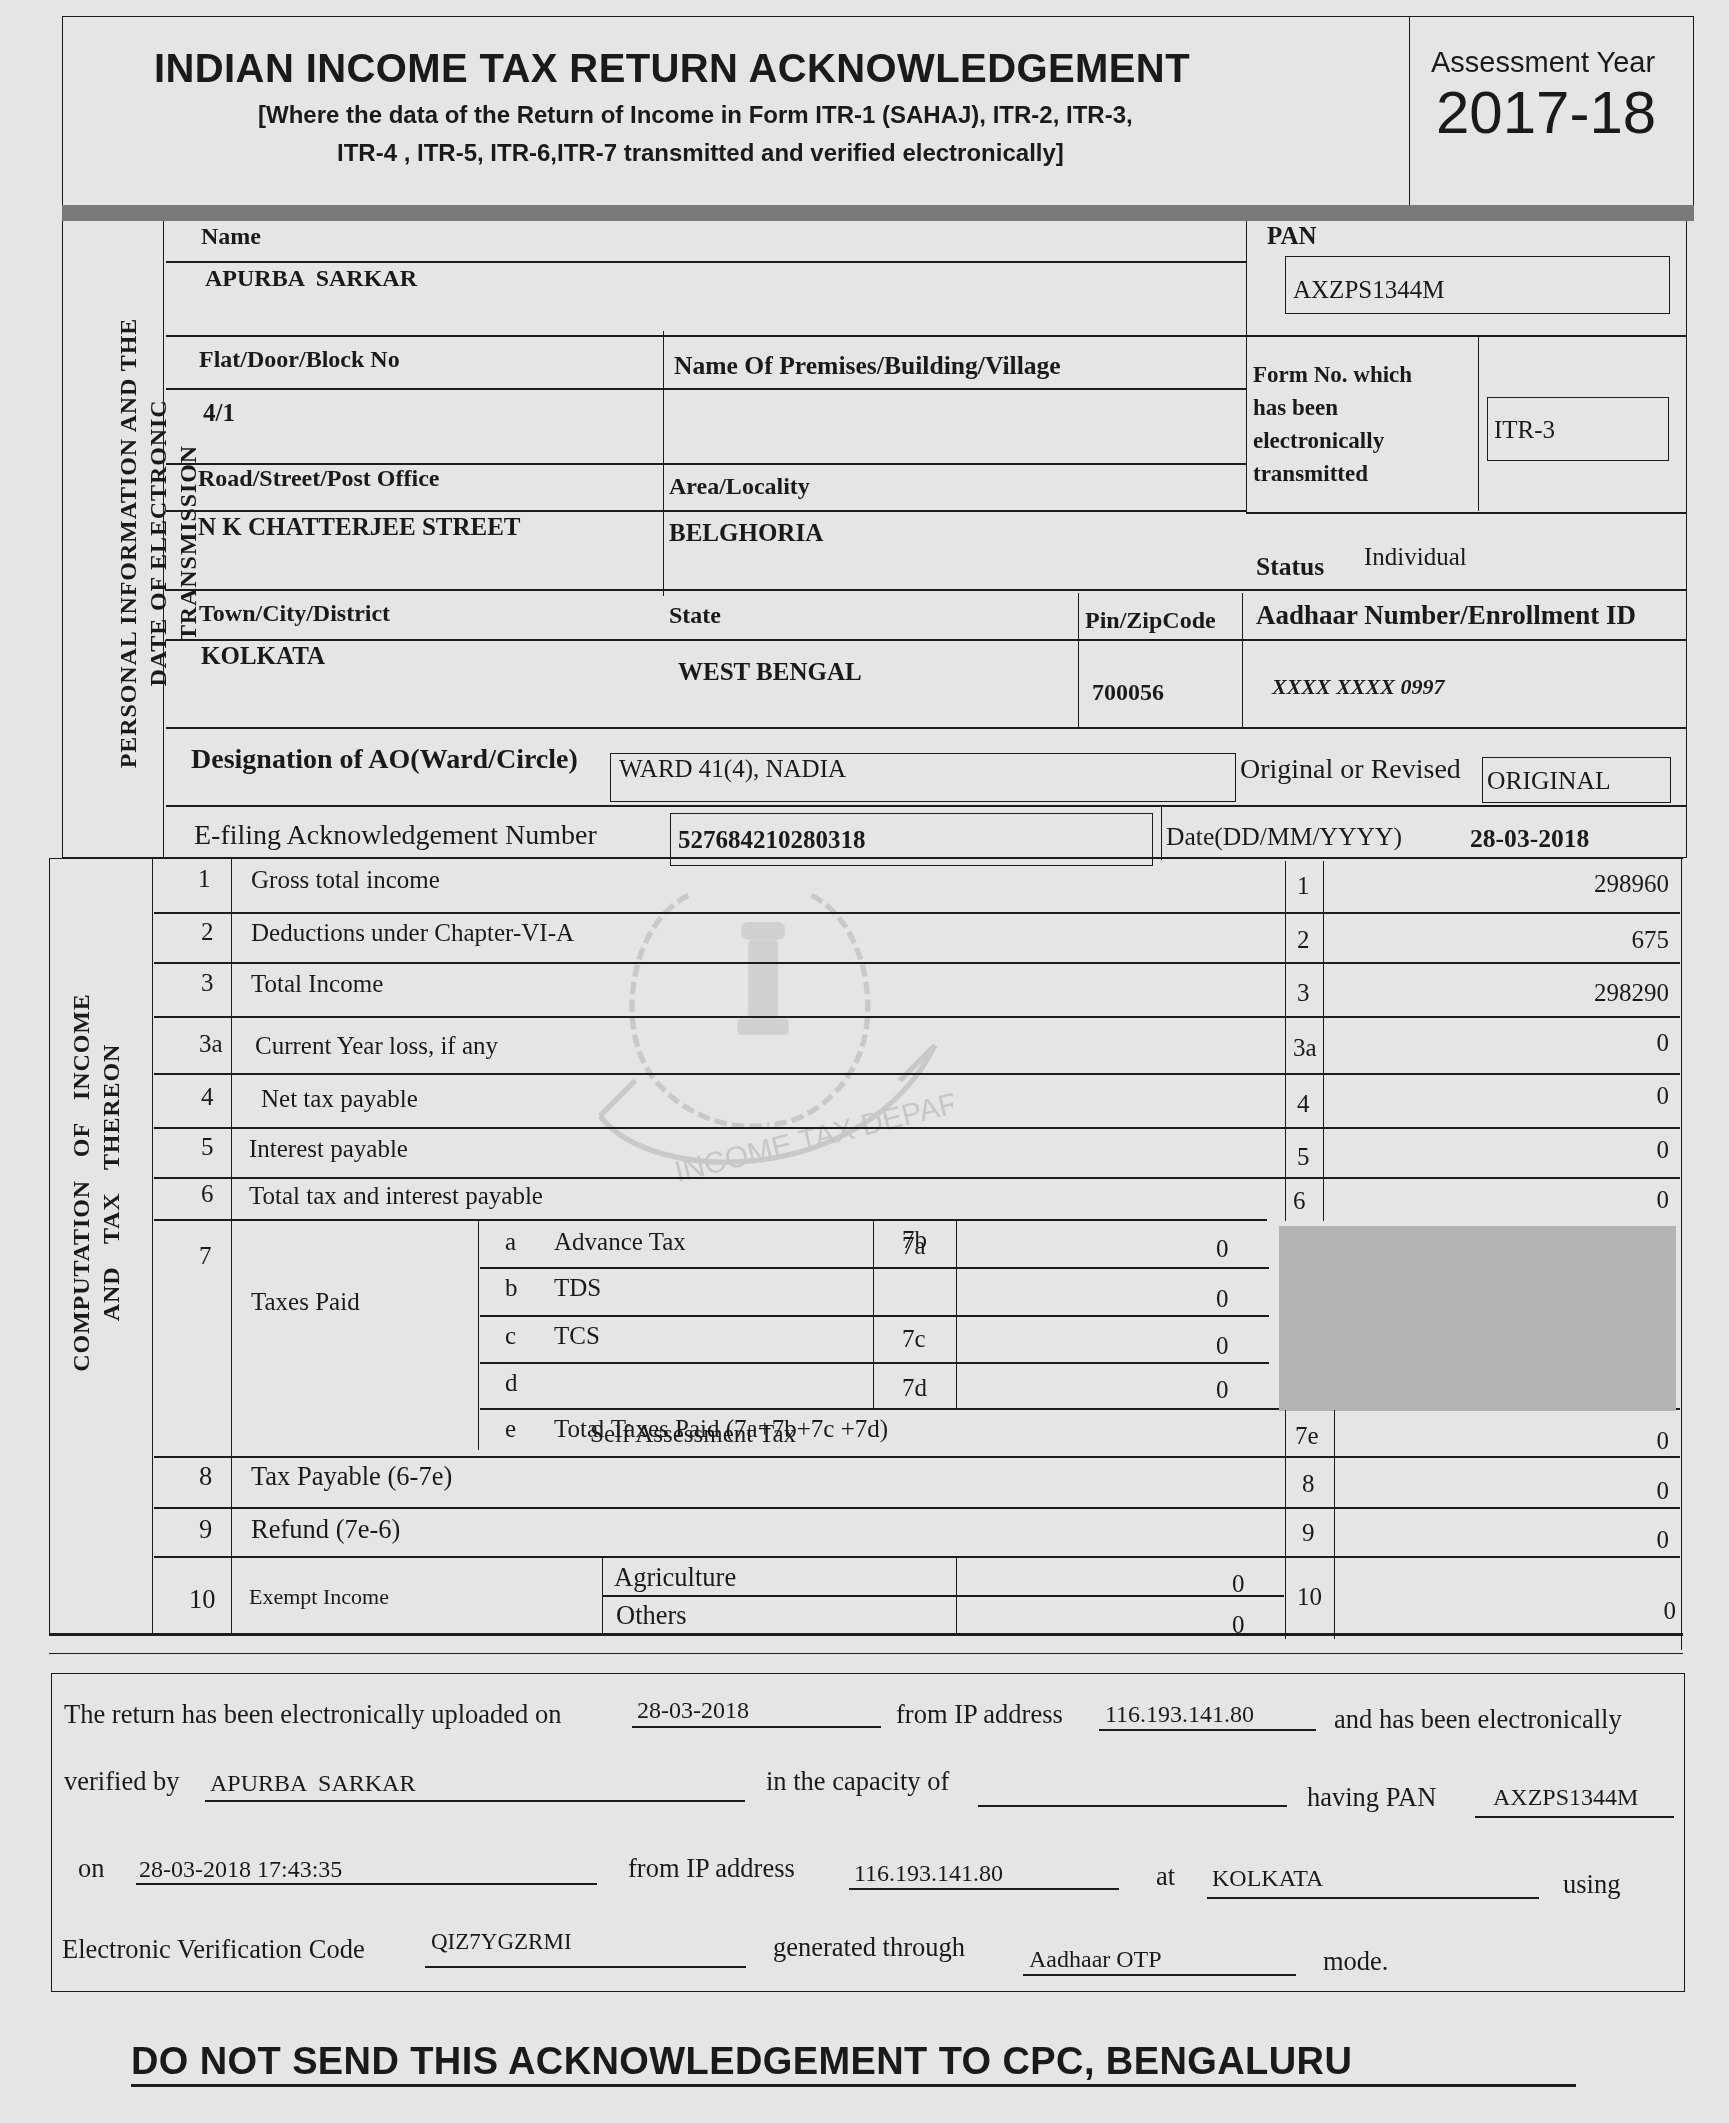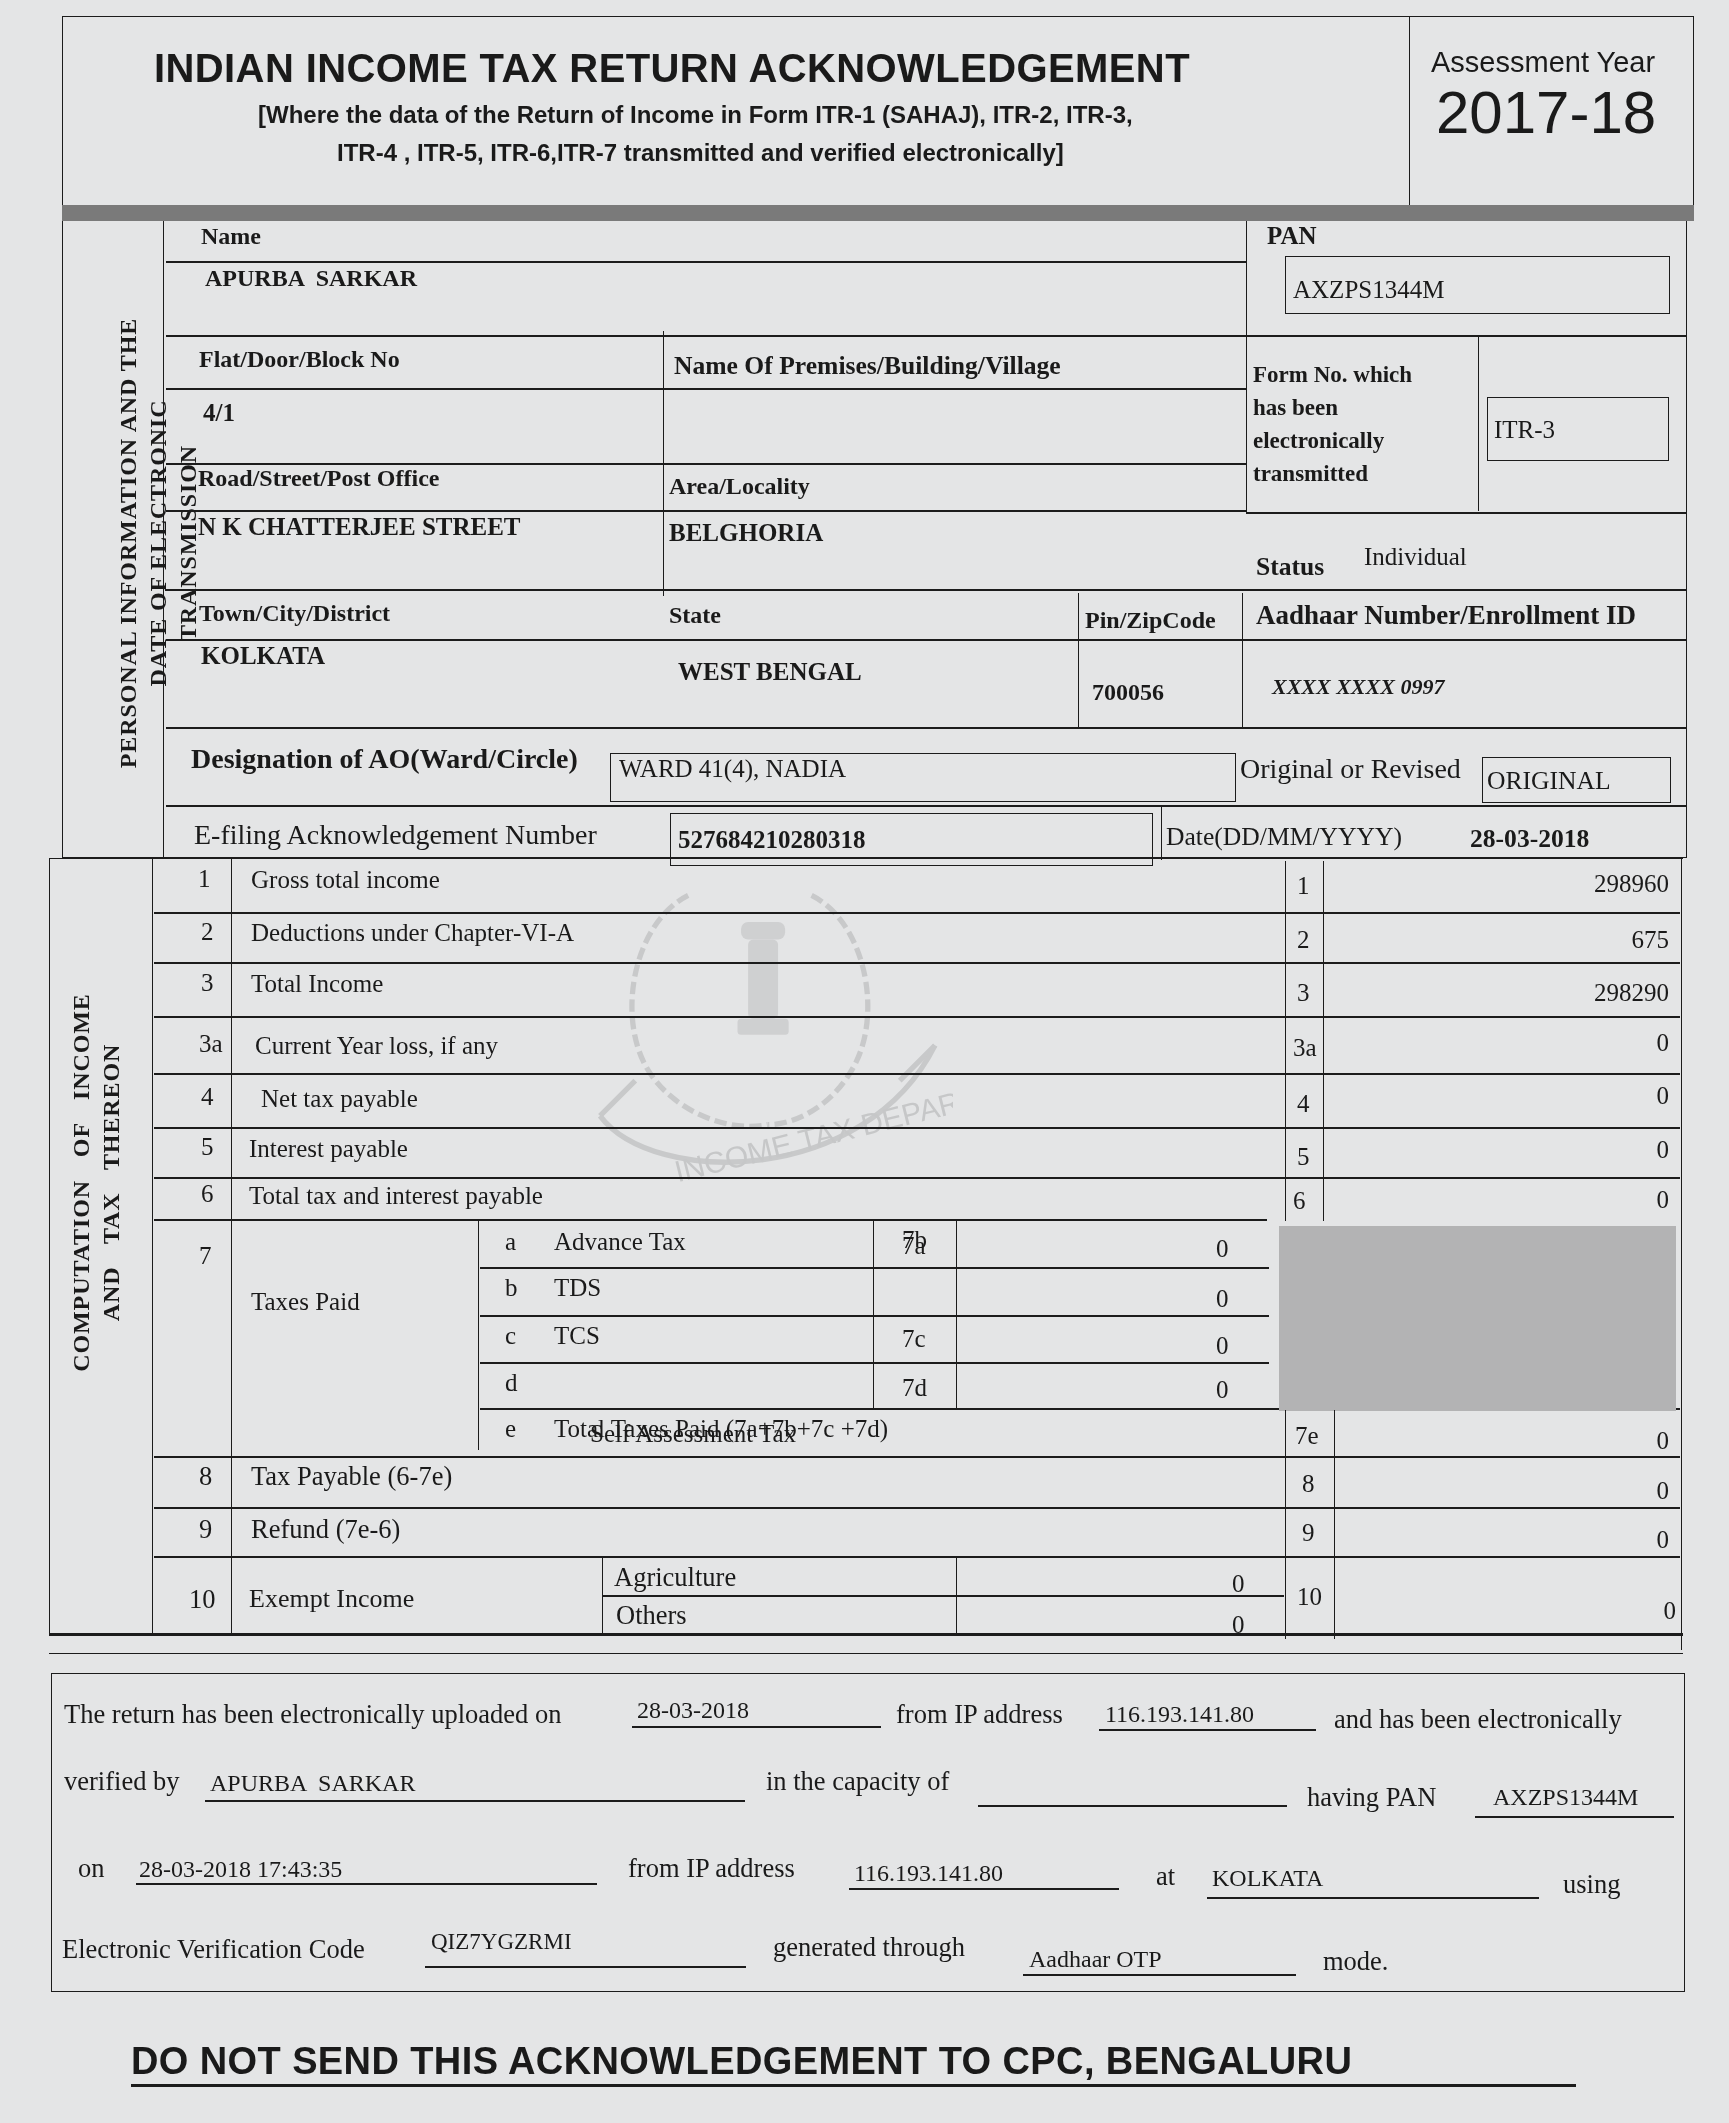--- a/index.html
+++ b/index.html
@@ -255,21 +255,21 @@
 <div>
   <div class="t num" style="left:199px;top:1514px;font-size:26.5px;">9</div>
   <div class="t lbl" style="left:251px;top:1514px;font-size:26.5px;">Refund (7e-6)</div>
   <div class="t lbl" style="left:1302px;top:1519px;">9</div>
   <div class="t num" style="right:60px;top:1526px;">0</div>
 </div>
 <div class="hl" style="left:154px;top:1556px;width:1526px;"></div>
 
 <div>
   <div class="t num" style="left:189px;top:1584px;font-size:26.5px;">10</div>
-  <div class="t lbl" style="left:249px;top:1584px;font-size:26px;">Exempt Income</div>
+  <div class="t lbl" style="left:249px;top:1584px;font-size:22px;">Exempt Income</div>
   <div class="vl" style="left:602px;top:1558px;height:76px;"></div>
   <div class="vl" style="left:956px;top:1558px;height:76px;"></div>
   <div class="t lbl" style="left:614px;top:1562px;font-size:26.5px;">Agriculture</div>
   <div class="t num" style="left:1232px;top:1570px;">0</div>
   <div class="hl" style="left:603px;top:1595px;width:681px;"></div>
   <div class="t lbl" style="left:616px;top:1600px;font-size:26.5px;">Others</div>
   <div class="t num" style="left:1232px;top:1611px;">0</div>
   <div class="t lbl" style="left:1297px;top:1583px;">10</div>
   <div class="t num" style="right:53px;top:1597px;">0</div>
 </div>

